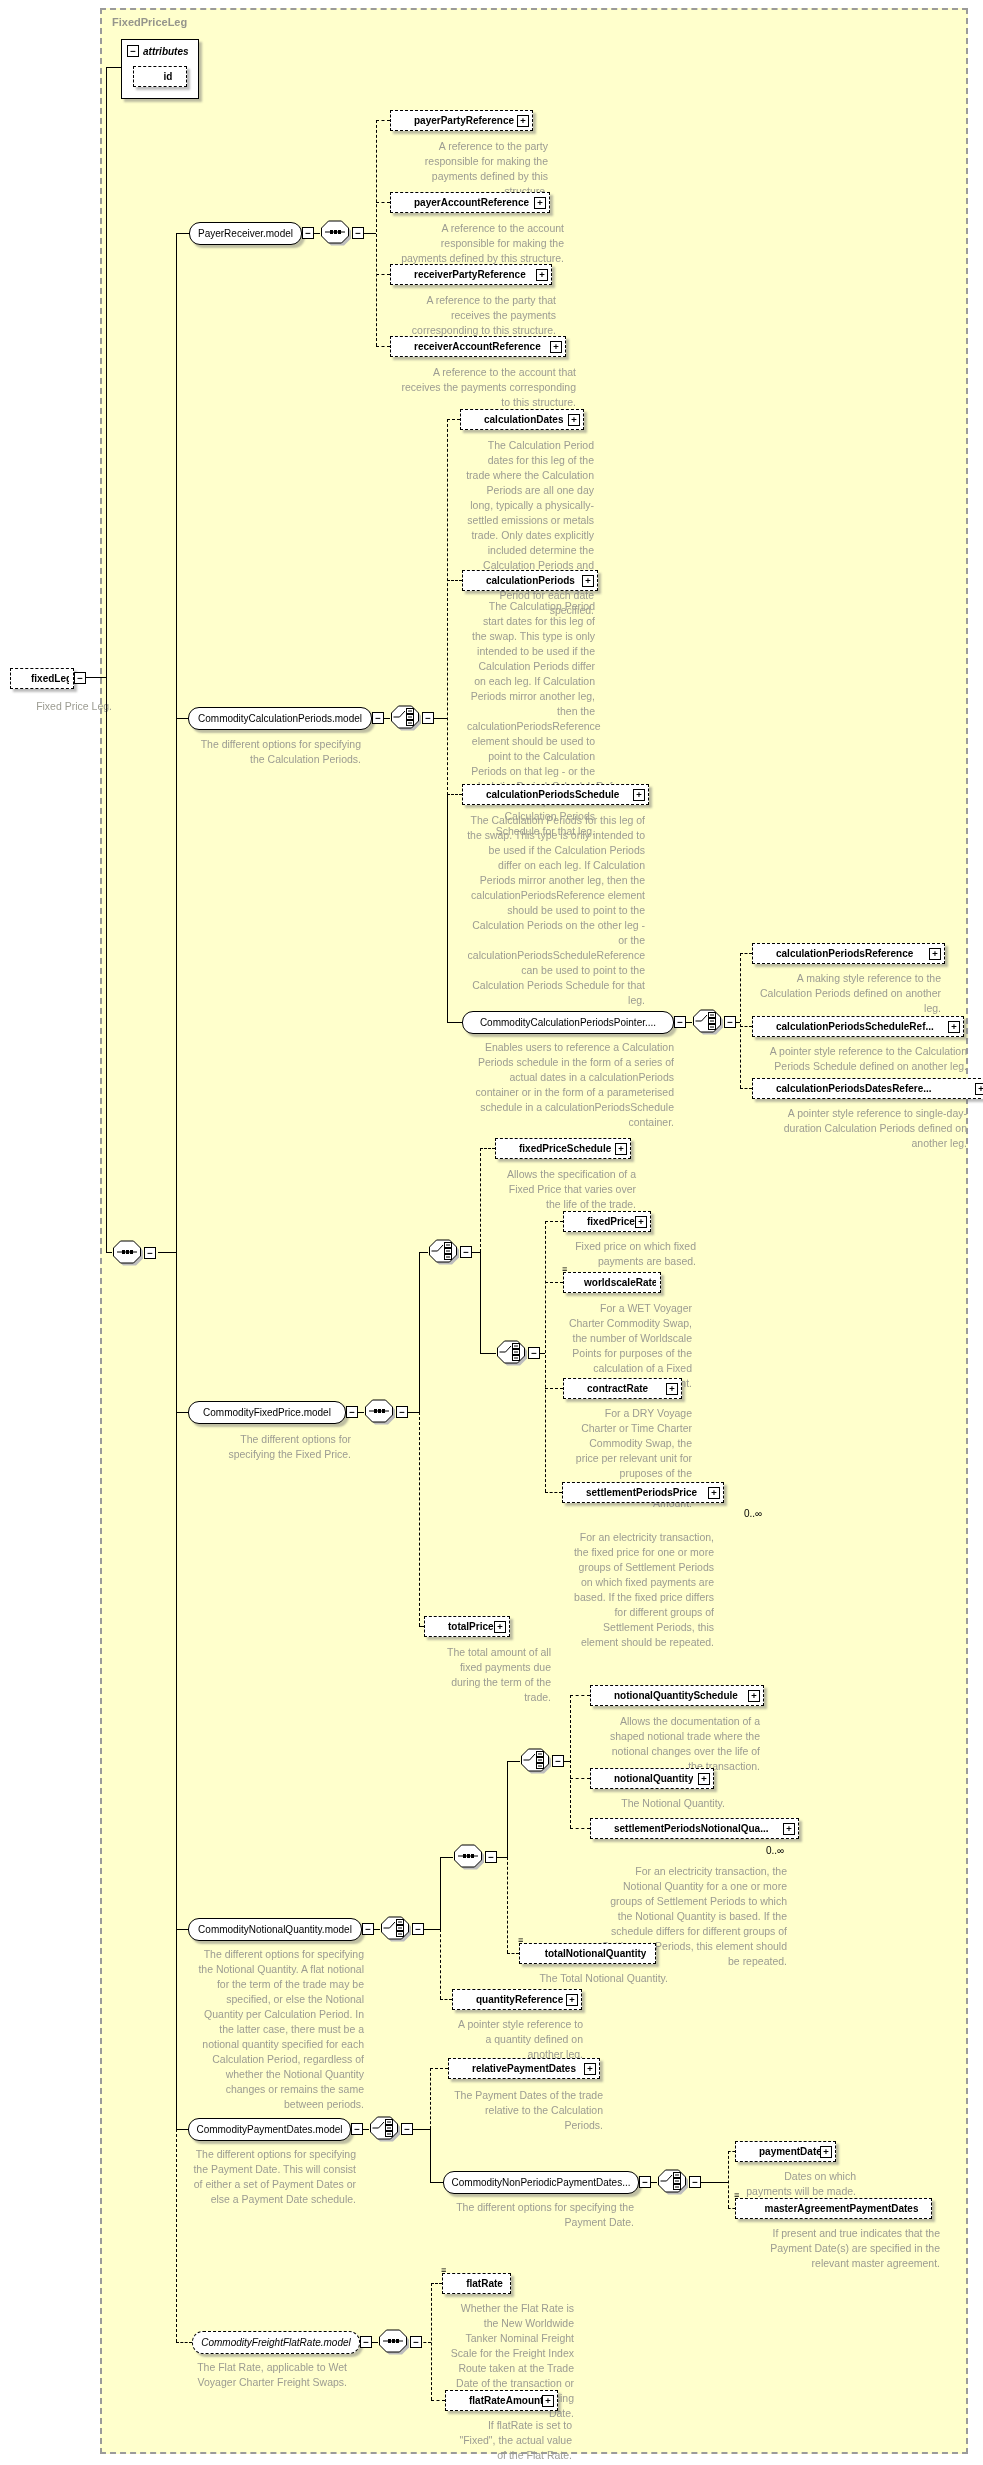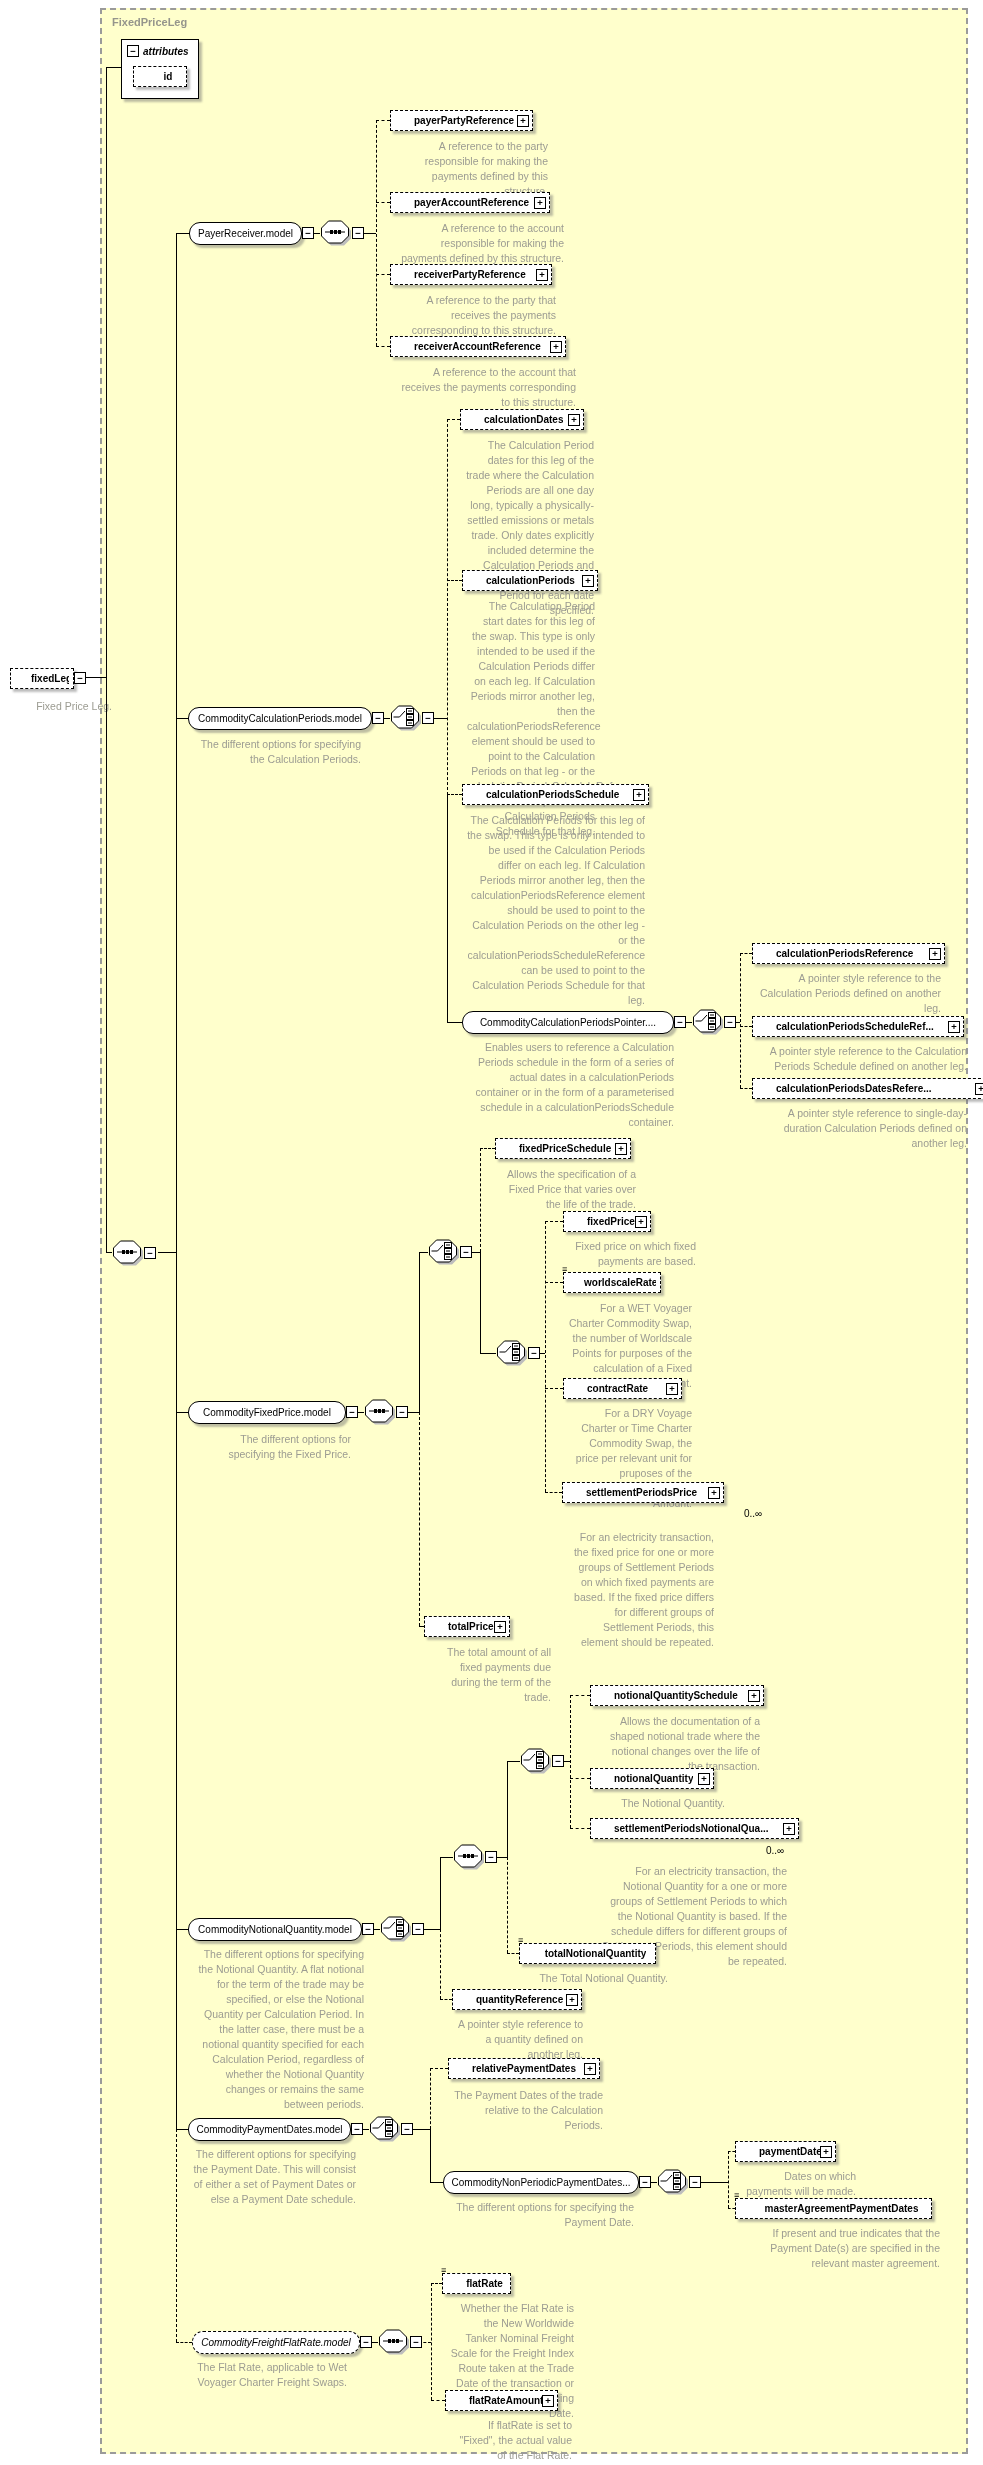--- a/index.html
+++ b/index.html
@@ -348,21 +348,21 @@
   <div class="el" style="left:462px;top:784px;width:187px">
     <span class="lbl">calculationPeriodsSchedule</span>
     <span class="xbox">+</span>
   </div>
   <div class="desc" style="left:467px;top:813px;width:178px">The Calculation Periods for this leg of the swap. This type is only intended to be used if the Calculation Periods differ on each leg. If Calculation Periods mirror another leg, then the calculationPeriodsReference element should be used to point to the Calculation Periods on the other leg - or the calculationPeriodsScheduleReference can be used to point to the Calculation Periods Schedule for that leg.</div>
 
   <div class="el" style="left:752px;top:943px;width:193px">
     <span class="lbl">calculationPeriodsReference</span>
     <span class="xbox">+</span>
   </div>
-  <div class="desc" style="left:757px;top:971px;width:184px">A pointer style reference to the Calculation Periods defined on another leg.</div>
+  <div class="desc" style="left:757px;top:971px;width:184px">A making style reference to the Calculation Periods defined on another leg.</div>
 
   <div class="el" style="left:752px;top:1016px;width:212px">
     <span class="lbl">calculationPeriodsScheduleRef...</span>
     <span class="xbox">+</span>
   </div>
   <div class="desc" style="left:757px;top:1044px;width:210px">A pointer style reference to the Calculation Periods Schedule defined on another leg.</div>
 
   <div class="el" style="left:752px;top:1078px;width:239px">
     <span class="lbl">calculationPeriodsDatesRefere...</span>
     <span class="xbox">+</span>

